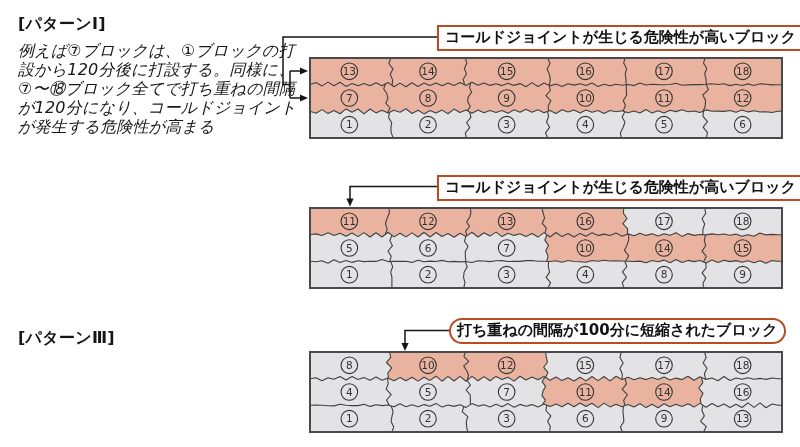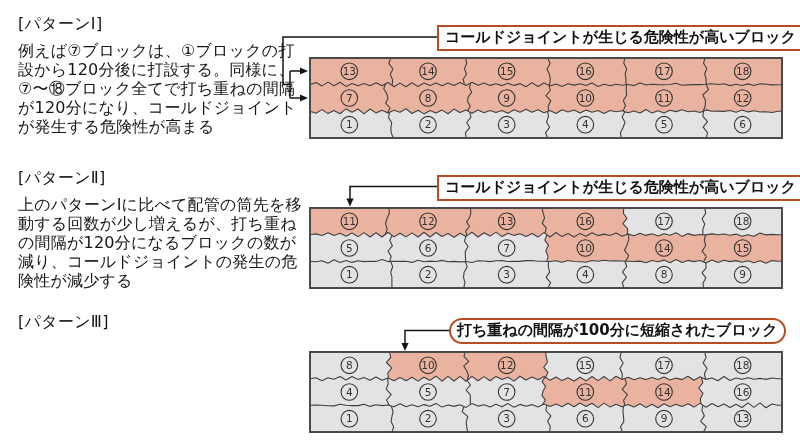--- a/index.html
+++ b/index.html
@@ -2,22 +2,22 @@
 <html><head>
 <meta charset="utf-8">
 <style>
   html,body{margin:0;padding:0;background:#fff;}
   .canvas{
     position:relative;width:800px;height:447px;background:#ffffff;
     font-family:"DejaVu Sans",sans-serif;overflow:hidden;color:#1b1b1b;
   }
   #diagram-svg{position:absolute;left:0;top:0;}
   .text-block{position:absolute;left:18px;width:288px;}
-  .text-block h3{margin:0 0 6px 0;font-size:16px;font-weight:400;letter-spacing:.3px;color:#161616;}
-  .text-block p{margin:0;font-size:16px;line-height:19px;font-weight:500;letter-spacing:.2px;color:#161616;}
+  .text-block h3{margin:0 0 6px 0;font-size:16px;font-weight:700;letter-spacing:.3px;color:#161616;}
+  .text-block p{margin:0;font-size:16px;line-height:19px;font-weight:500;letter-spacing:.2px;color:#161616;font-style:italic;}
   .callout{
     position:absolute;background:#ffffff;border:2px solid #b94d22;
     padding:1px 6px 2px 6px;font-size:15px;line-height:19px;font-weight:700;
     white-space:nowrap;color:#111111;
   }
 </style>
 </head>
 <body>
 
 <div class="canvas">
@@ -369,26 +369,22 @@
         <polyline points="449.0,330.5 405.0,330.5 405.0,344.5" fill="none" stroke="#151515" stroke-width="1.5"></polyline>
         <polygon points="405.0,351.0 401.4,343.0 408.6,343.0" fill="#151515"></polygon>
       </g>
     </svg>
 
   <section class="text-block" style="top:14px;">
     <h3>[パターンⅠ]</h3>
     <p>例えば⑦ブロックは、①ブロックの打設から120分後に打設する。同様に、⑦〜⑱ブロック全てで打ち重ねの間隔が120分になり、コールドジョイントが発生する危険性が高まる</p>
   </section>
 
-  <section class="text-block" style="top:168px;">
-    <h3>[パターンⅡ]</h3>
-    <p>上のパターンⅠに比べて配管の筒先を移動する回数が少し増えるが、打ち重ねの間隔が120分になるブロックの数が減り、コールドジョイントの発生の危険性が減少する</p>
-  </section>
-
-  <section class="text-block" style="top:312px;">
+
+  <section class="text-block" style="top:328px;">
     <h3>[パターンⅢ]</h3>
   </section>
 
   <div class="callout" style="left:437px;top:25px;">コールドジョイントが生じる危険性が高いブロック</div>
   <div class="callout" style="left:437px;top:175px;">コールドジョイントが生じる危険性が高いブロック</div>
   <div class="callout" style="left:449px;top:318px;border-radius:13px;">打ち重ねの間隔が100分に短縮されたブロック</div>
 
 </div>
 
 </body></html>

